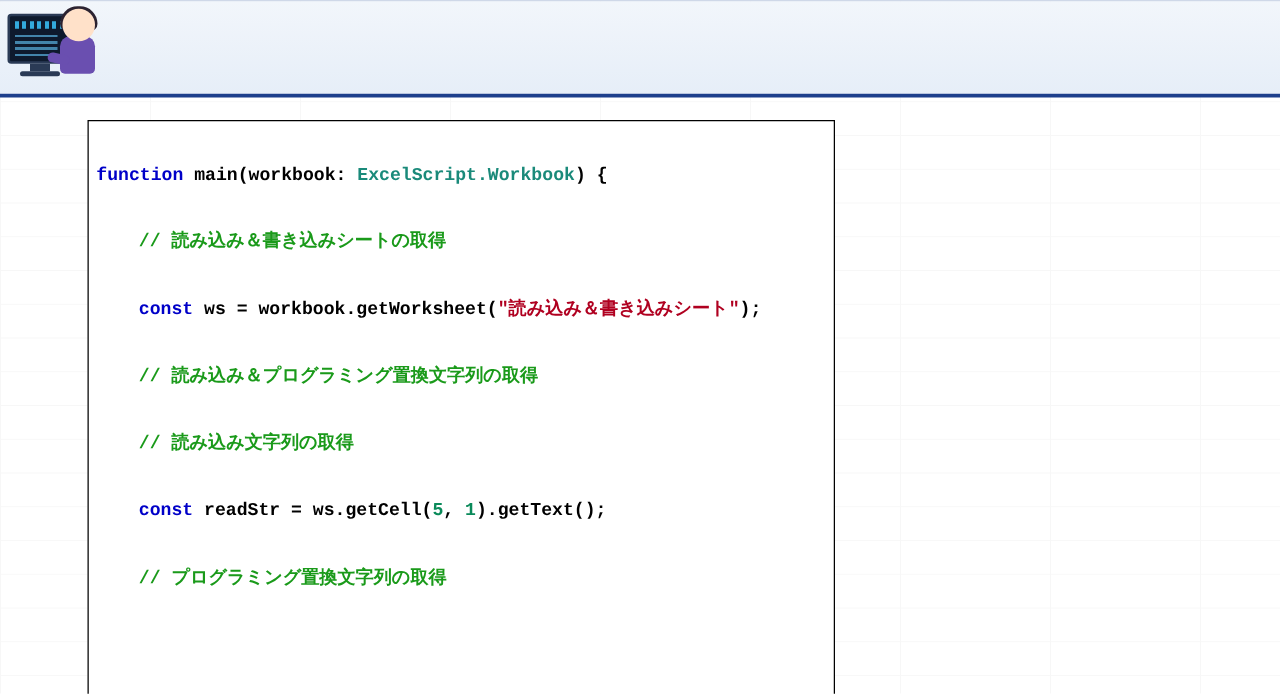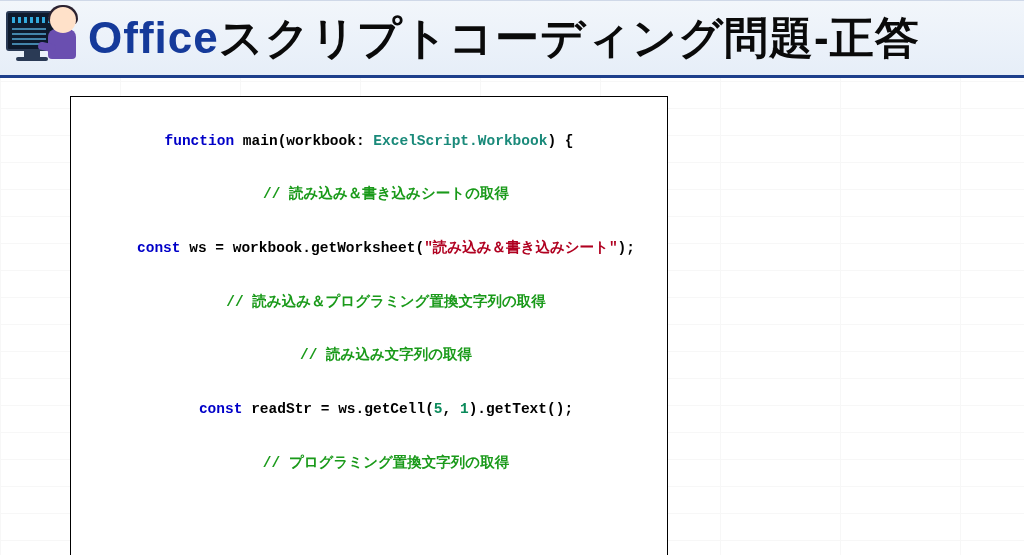--- a/index.html
+++ b/index.html
@@ -92,21 +92,21 @@
   }
   .code-body {
     font-family: Consolas, "Courier New", monospace;
     font-size: 14.5px;
     line-height: 1.85;
     padding: 4px 6px 8px 6px;
     white-space: pre;
     color: #000;
     font-weight: 600;
   }
-  .line { display: block; text-align: center; }
+  .line { display: block; }
   .ind { display: inline-block; width: 34px; }
   .kw   { color: #0000c8; }      
   .type { color: #1a8a7a; }      
   .com  { color: #1a9a1a; }      
   .str  { color: #b00020; }      
   .num  { color: #0a8a5a; }      
 </style>
 </head>
 <body>
 
@@ -115,21 +115,20 @@
 <div class="banner">
   <div class="avatar">
     <div class="screen"></div>
       <div class="stand"></div>
       <div class="base"></div>
     <div class="body"></div>
       <div class="arm"></div>
       <div class="hair"></div>
       <div class="head"></div>
   </div>
-  <h1><span class="office">Office</span><span>スクリプトコーディング問題-正答</span></h1>
 </div>
 
 <div class="code-wrap">
   <div class="code-body">
 <span class="line"><span class="kw">function</span> <span>main</span>(<span>workbook</span>: <span class="type">ExcelScript.Workbook</span>) {</span>
 <span class="line"><span class="ind"></span><span class="com">// 読み込み＆書き込みシートの取得</span></span>
 <span class="line"><span class="ind"></span><span class="kw">const</span> <span>ws = workbook.getWorksheet(</span><span class="str">"読み込み＆書き込みシート"</span>);</span>
 <span class="line"><span class="ind"></span><span class="com">// 読み込み＆プログラミング置換文字列の取得</span></span>
 <span class="line"><span class="ind"></span><span class="com">// 読み込み文字列の取得</span></span>
 <span class="line"><span class="ind"></span><span class="kw">const</span> <span>readStr = ws.getCell(</span><span class="num">5</span>, <span class="num">1</span><span>).getText();</span></span>

